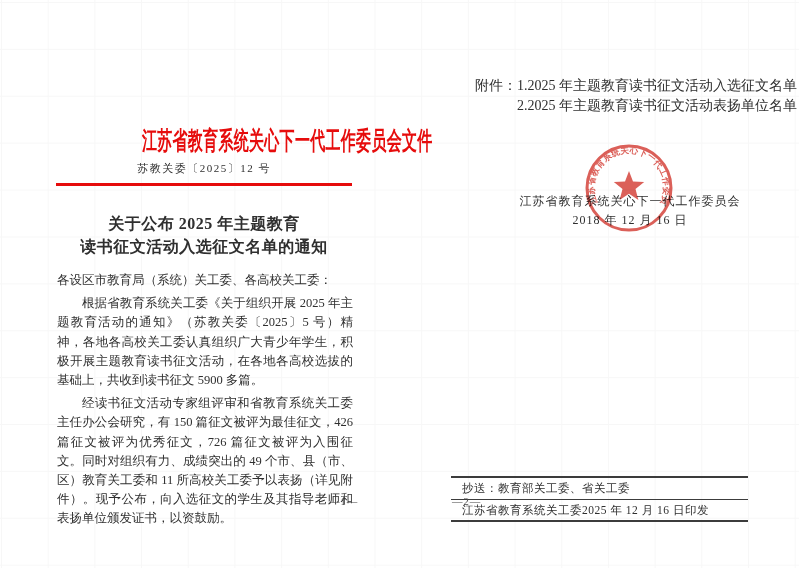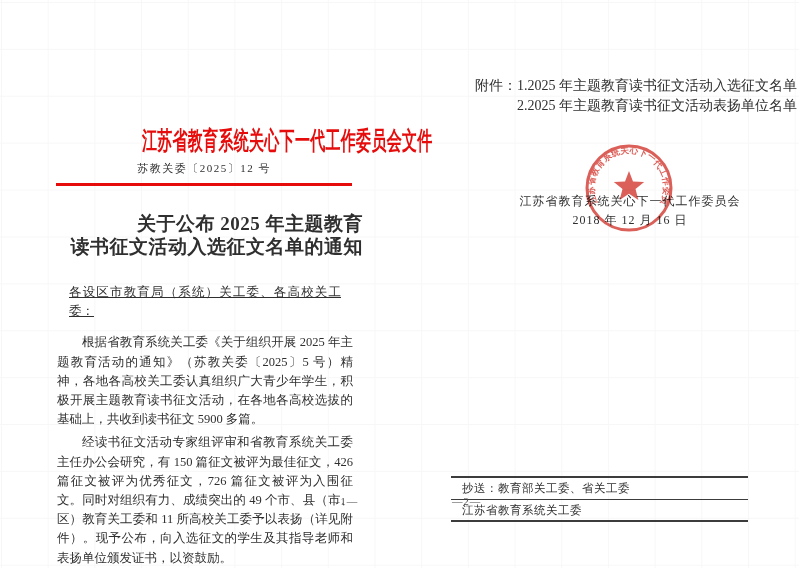--- a/index.html
+++ b/index.html
@@ -27,25 +27,25 @@
   .red-head .squeeze{
     display:inline-block;white-space:nowrap;
     font-size:25px;font-weight:bold;color:var(--header-red);
     transform:scaleX(0.60);transform-origin:50% 50%;
     letter-spacing:0.5px;
   }
   .doc-no{position:absolute;left:45px;top:161px;width:318px;text-align:center;
     font-size:11px;letter-spacing:1.5px;}
   .red-rule{position:absolute;left:56px;top:183px;width:296px;height:2.5px;
     background:var(--header-red);}
-  .notice-title{position:absolute;left:45px;top:212px;width:318px;text-align:right;
-    font-size:19px;font-weight:bold;line-height:23px;letter-spacing:0.5px;}
+  .notice-title{position:absolute;left:45px;top:212px;width:318px;text-align:center;
+    font-size:16px;font-weight:bold;line-height:23px;letter-spacing:0.5px;}
   .doc-body{position:absolute;left:57px;top:271px;width:296px;
     font-size:12.5px;line-height:19.2px;text-align:justify;text-justify:inter-ideograph;}
-  .doc-body .salutation{margin:12px;text-decoration:underline;}
+  .doc-body .salutation{margin:0;}
   .doc-body .para{margin-top:4px;text-indent:2em;}
   .pageno{position:absolute;font-size:10.5px;color:#4a4a4a;letter-spacing:1px;}
   .pageno-1{left:329px;top:496px;}
   .pageno-2{left:452px;top:496px;}
 
   
   .attach{position:absolute;left:475px;top:76px;display:flex;
     font-size:14px;line-height:20px;white-space:nowrap;}
   .attach-label{flex:0 0 auto;}
   .attach-items div{white-space:nowrap;}
@@ -117,19 +117,20 @@
         <text class="seal-text">
           <textPath href="#sealArc" startOffset="0" textLength="150" lengthAdjust="spacingAndGlyphs">江苏省教育系统关心下一代工作委员会</textPath>
         </text>
       </svg>
     </div>
 
     <div class="cc-block">
       <div class="cc-row">抄送：教育部关工委、省关工委</div>
       <div class="print-row">
         <span>江苏省教育系统关工委</span>
+        <span>2025 年 12 月 16 日印发</span>
       </div>
     </div>
 
     <div class="pageno pageno-2">—2—</div>
   </section>
 
 </div>
 
 </body></html>

